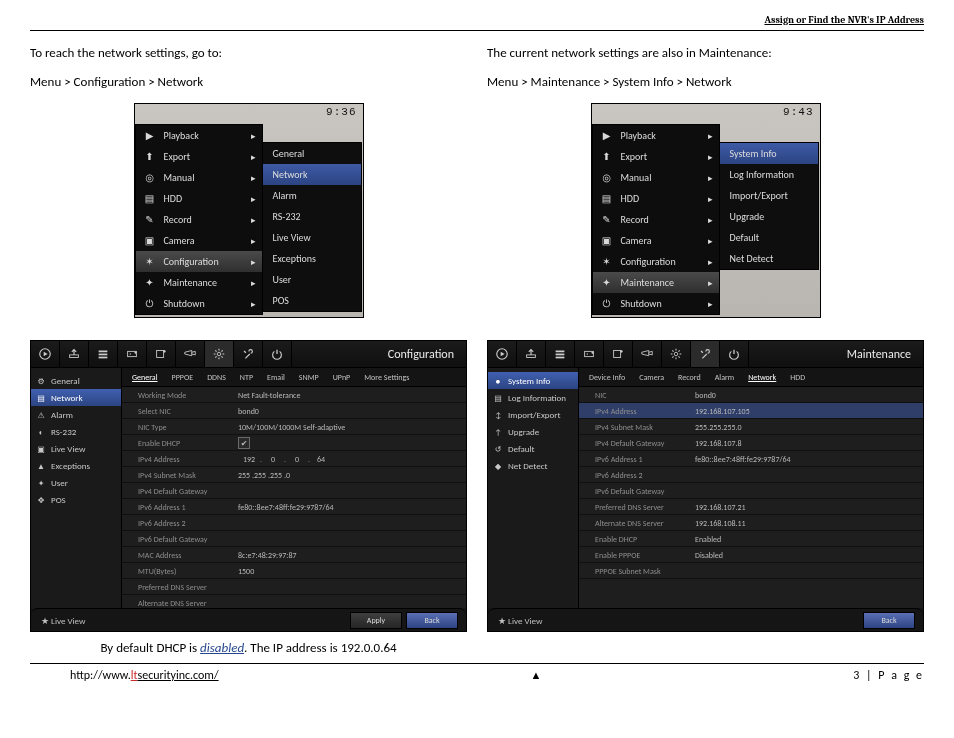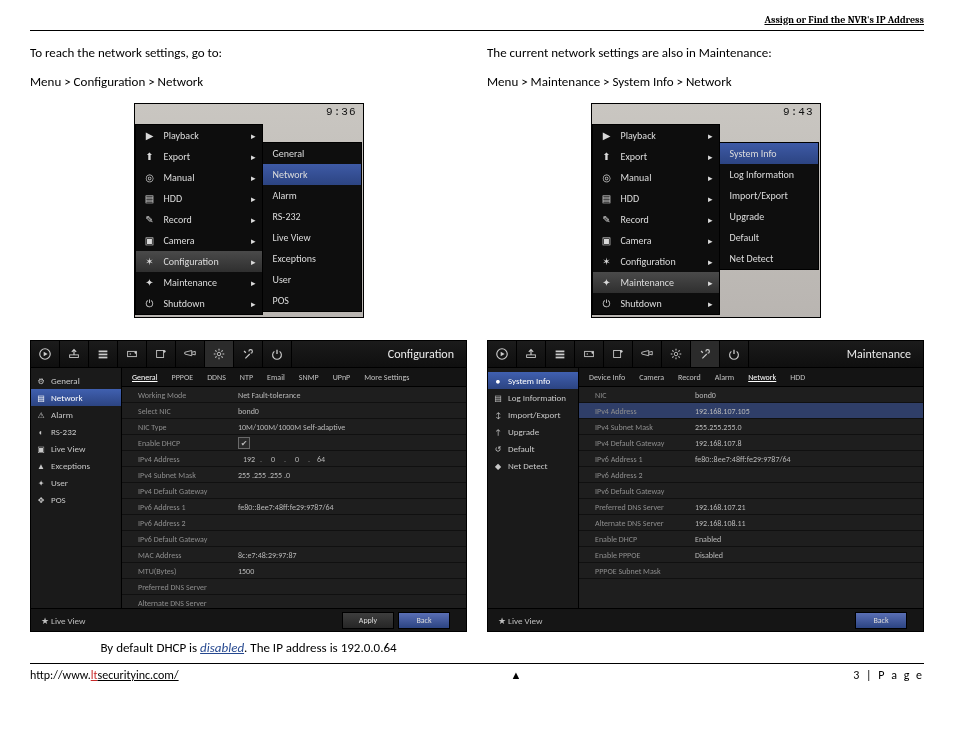--- a/index.html
+++ b/index.html
@@ -227,27 +227,28 @@
   .ipoct {
     width: 22px; text-align: center; color: #b9b9b9;
   }
   .ipdot { color: #888; }
   .nvr-bottom {
     height: 22px;
     background: #151515;
     border-top: 1px solid #000;
     display: flex;
     align-items: center;
+    border-radius: 7px;
   }
   .liveview {
     padding-left: 10px;
     font-size: 9px;
     color: #c0c0c0;
   }
-  .btns { margin-left: auto; display: flex; gap: 4px; padding-right: 16px; }
+  .btns { margin-left: auto; display: flex; gap: 4px; padding-right: 8px; }
   .btn {
     width: 50px; height: 15px; font-size: 8px;
     background: linear-gradient(#3e3e3e, #262626);
     border: 1px solid #000; color: #dcdcdc;
     display: inline-flex; align-items: center; justify-content: center;
   }
   .btn.back { background: linear-gradient(#5a6fb5, #2c4482); }
 
   
   .caption {
@@ -259,20 +260,21 @@
   .footer-rule {
     height: 1px;
     background: #000;
     margin: 8px 0 4px 0;
   }
   .footer {
     display: flex;
     justify-content: space-between;
     align-items: center;
     font-size: 12px;
+    margin-left: 40px;
   }
   .flink .lt { color: #c92a2a; text-decoration: underline; }
   .flink .rest { text-decoration: underline; }
   .ftri { font-size: 11px; }
   .fpage { letter-spacing: 2px; }
 </style>
 </head>
 <body>
 
 <div class="page">

